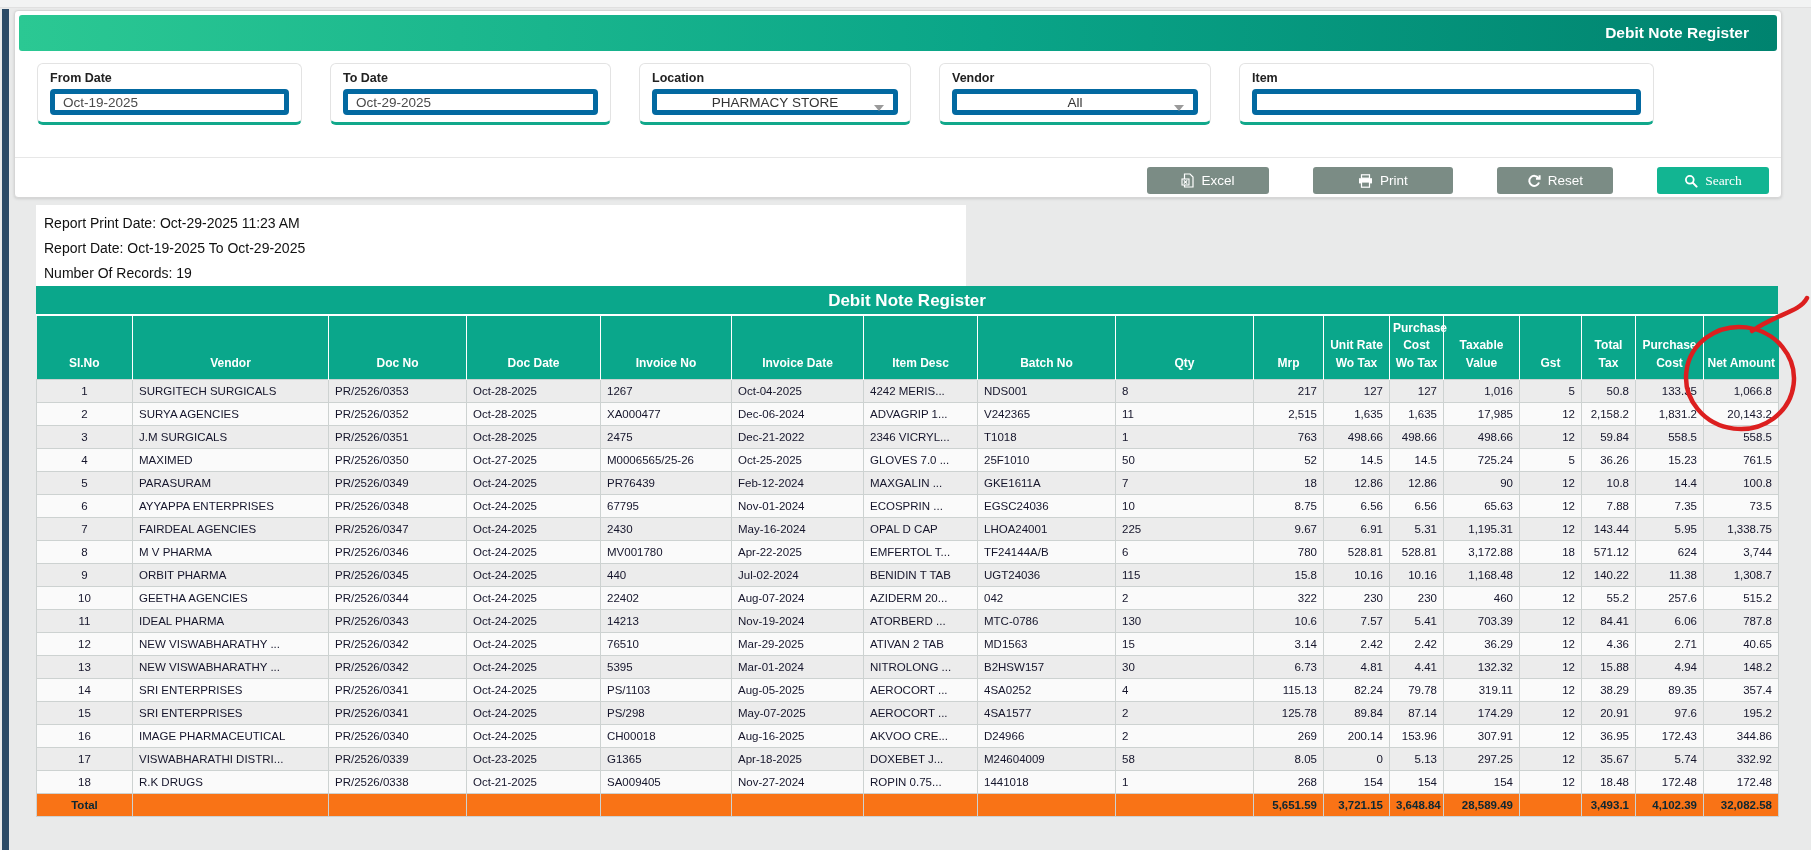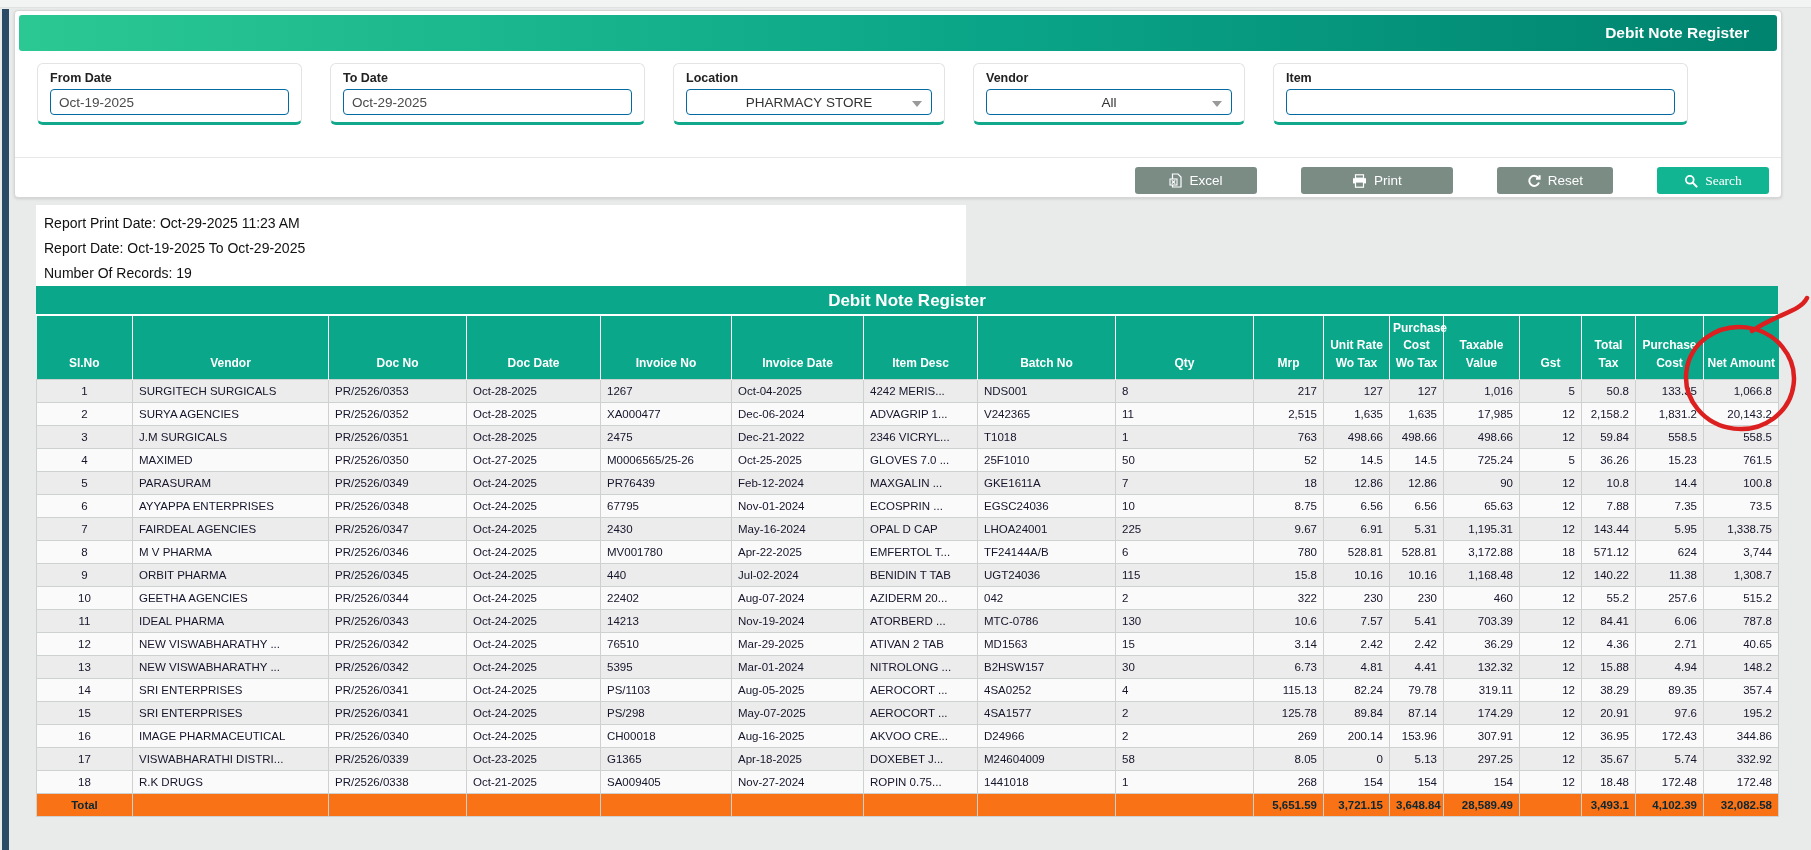--- a/index.html
+++ b/index.html
@@ -14,35 +14,35 @@
           border:1px solid #d6d6d6; border-radius:4px; box-shadow:0 1px 3px rgba(0,0,0,.12); }
   .titlebar { margin:4px; height:36px; border-radius:3px;
               background:linear-gradient(90deg,#2bc893 0%, #0aa588 55%, #00836f 100%);
               display:flex; align-items:center; justify-content:flex-end; padding-right:28px; }
   .titlebar .ttl { color:#fff; font-weight:bold; font-size:15.5px; }
 
   .filters { display:flex; gap:28px; padding:8px 0 0 22px; }
   .fcard { background:#fff; border:1px solid #e3e3e3; border-bottom:3px solid #11a88b; border-radius:6px;
            padding:7px 12px 20px 12px; height:62px; }
   .fcard .flabel { font-size:12.5px; font-weight:bold; color:#222; margin-bottom:4px; }
-  .finput { position:relative; height:26px; border:1px solid #0369a1; border-radius:4px; background:#fff;
+  .finput { position:relative; height:26px; border:5px solid #0369a1; border-radius:4px; background:#fff;
             display:flex; align-items:center; padding:0 8px; font-size:13.5px; color:#4a4a4a; }
   .finput.select { color:#333;justify-content:center; }
   .caret { position:absolute; right:9px; top:11px; width:0; height:0;
            border-left:5px solid transparent; border-right:5px solid transparent; border-top:6px solid #9a9a9a; }
-  .w1 { width:265px; } .w2 { width:315px; } .w3 { width:272px; } .w4 { width:272px; } .w5 { width:415px; }
+  .w1 { width:265px; } .w2 { width:281px; } .w3 { width:272px; } .w4 { width:272px; } .w5 { width:415px; }
 
   .hr-div { position:absolute; left:0; right:0; top:146px; height:1px; background:#e7e7e7; }
   .btn-row { position:absolute; right:12px; top:156px; display:flex; gap:44px; }
   .btn { height:27px; border:none; border-radius:3px; color:#fff; font-size:13.5px; font-family:"Liberation Sans",sans-serif;
          display:flex; align-items:center; justify-content:center; gap:7px; cursor:pointer; }
   .btn.gray { background:#7b8c85; }
   .btn.green { background:#12b592; }
   .btn svg { display:block; }
-  .b-excel { width:122px; } .b-print { width:152px; } .b-reset { width:116px; } .b-search { width:112px;font-family:Liberation Serif, serif; }
+  .b-excel { width:122px; } .b-print { width:140px; } .b-reset { width:116px; } .b-search { width:112px;font-family:Liberation Serif, serif; }
 
   
   .info { position:absolute; left:36px; top:205px; width:930px; background:#ffffff; padding:6px 8px 7px 8px; }
   .info .line { font-size:14px; color:#101010; line-height:25px; white-space:nowrap; }
 
   
   .table-wrap { position:absolute; left:36px; top:286px; width:1742px; }
   .tbl-title { height:30px; line-height:30px; background:#0aa78b; color:#fff; text-align:center;
                font-weight:bold; font-size:17px; border-bottom:2px solid #fff; }
   table { border-collapse:collapse; table-layout:fixed; width:1742px; }

